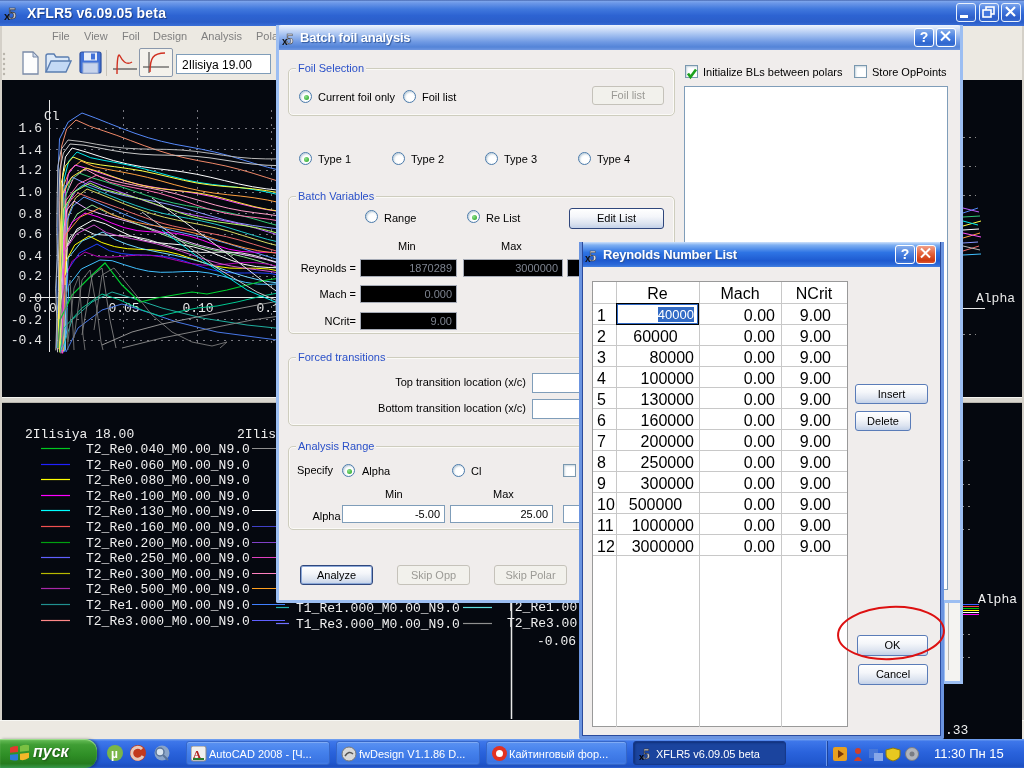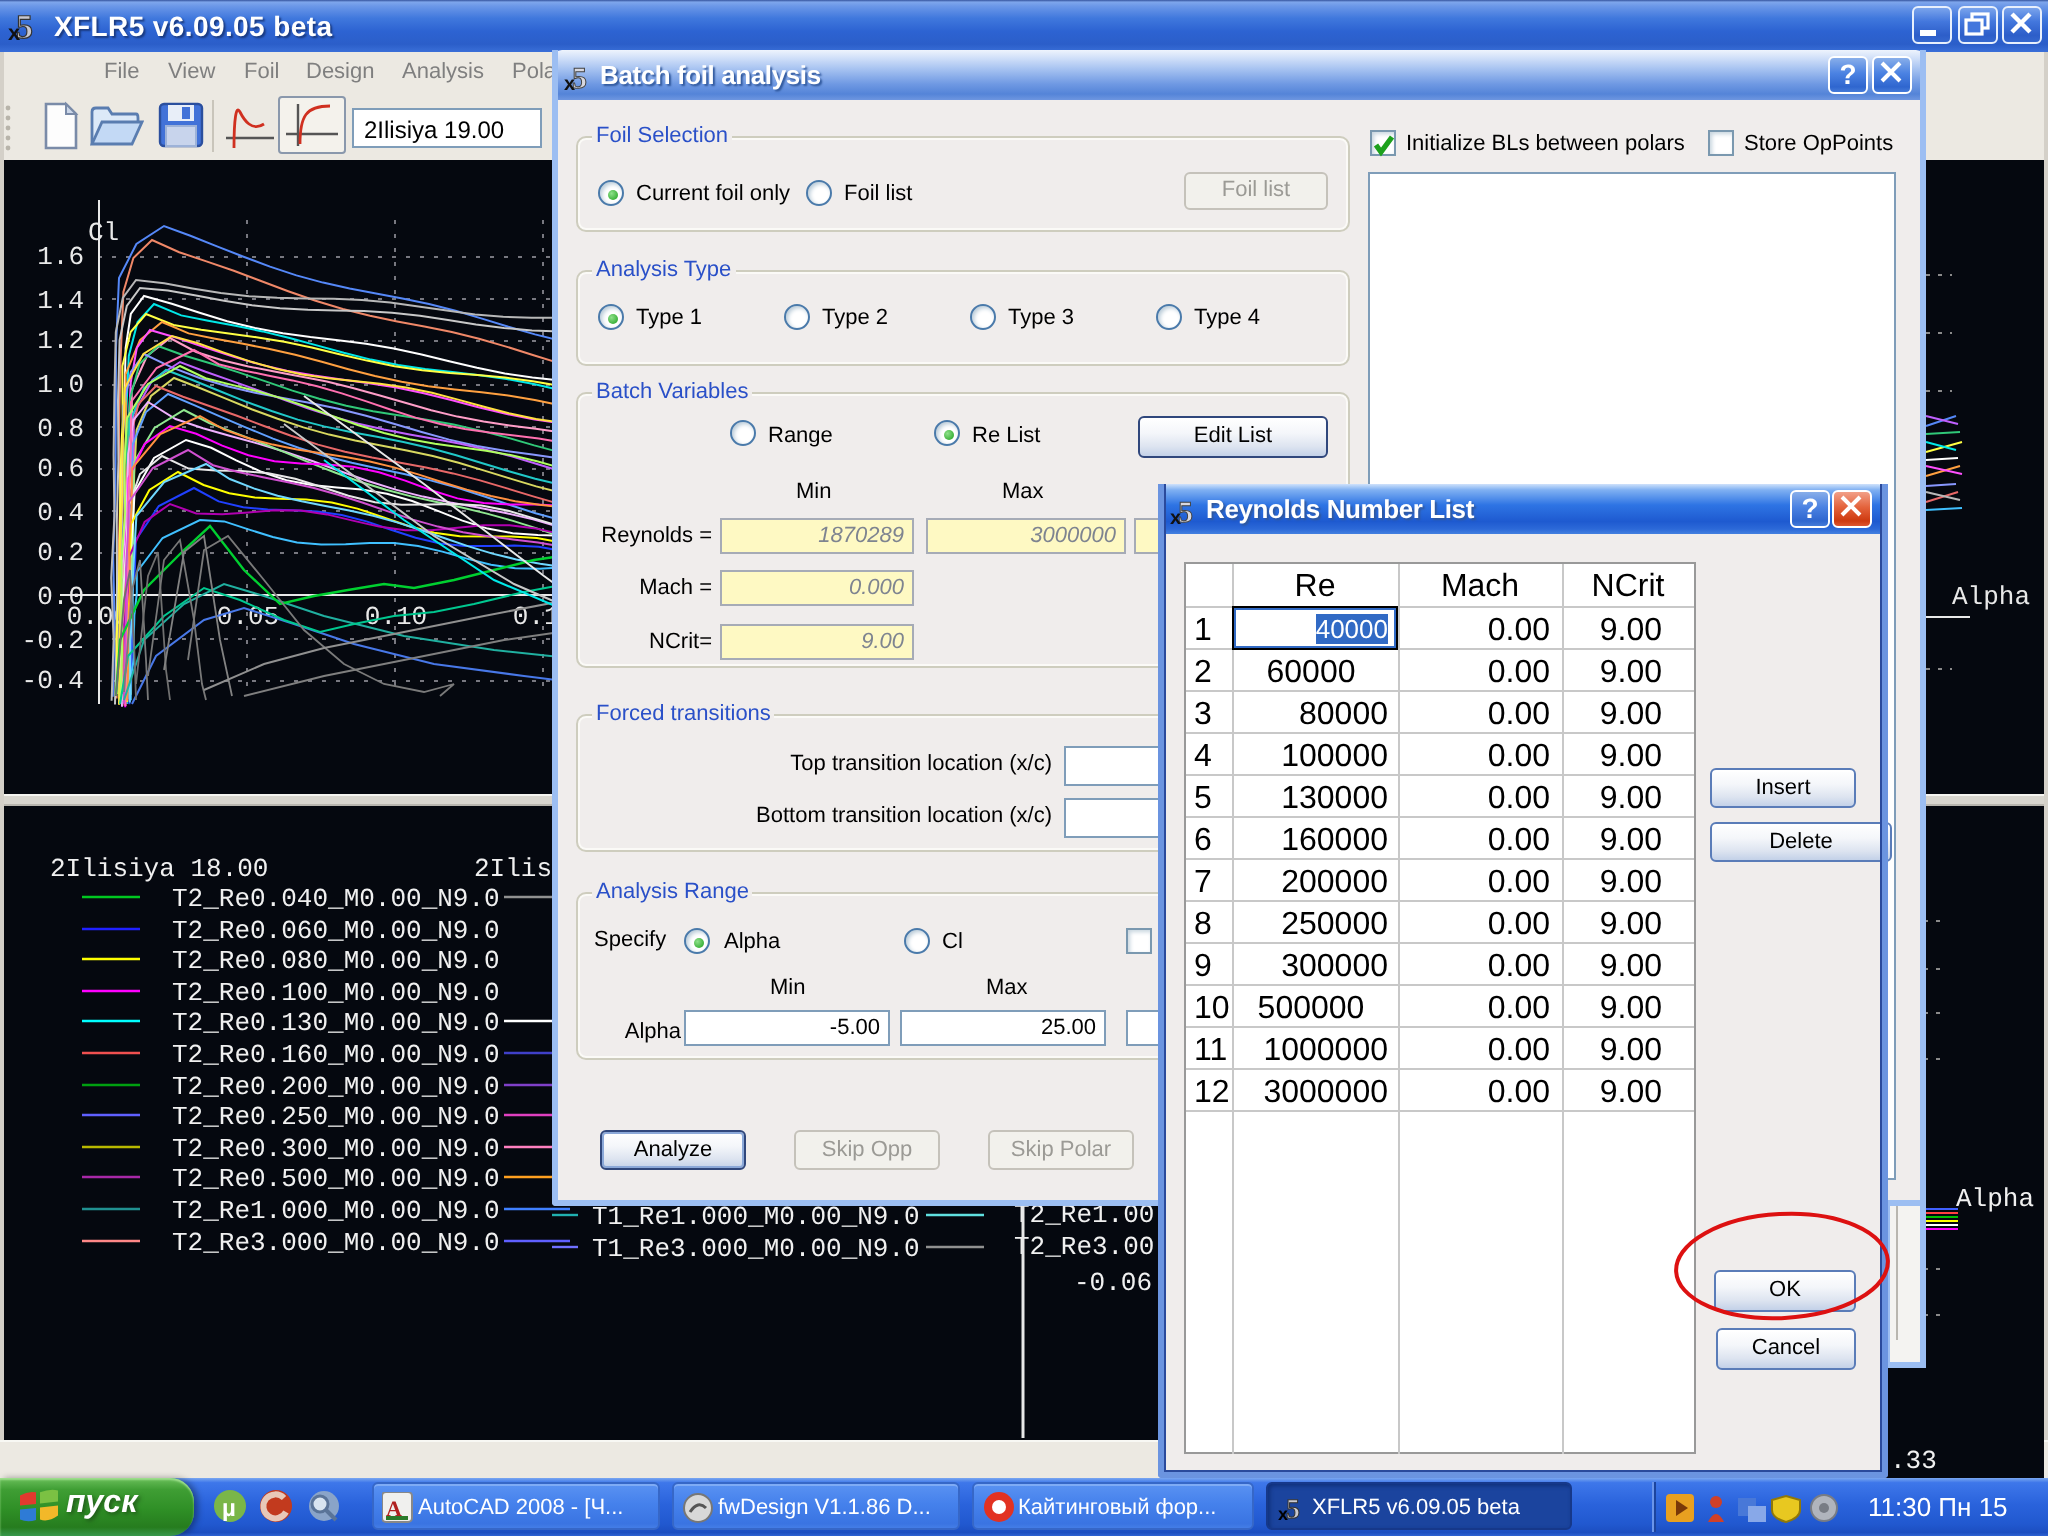--- a/index.html
+++ b/index.html
@@ -56,21 +56,21 @@
 .labr{position:absolute;font-size:11px;color:#000;white-space:nowrap;text-align:right;}
 
 .xpbtn{position:absolute;border:1px solid #8094b0;border-radius:3px;font-size:11px;color:#000;
  text-align:center;background:linear-gradient(180deg,#ffffff 0%,#f4f6fa 40%,#dde4f0 75%,#c3d1e8 100%);
  box-shadow:inset 0 1px 0 #fff;}
 .xpbtn.def{border:1px solid #30477c;box-shadow:0 0 0 1px #8ba8d8 inset;}
 .xpbtn.dis{border:1px solid #c5c2ba;background:#f2f1ec;color:#9b9a95;box-shadow:none;}
 
 .tin{position:absolute;border:1px solid #7f9db9;background:#fff;font-size:11px;color:#000;
  text-align:right;padding:2px 4px 0 0;}
-.tin.dis{background:#fef9c3;border:1px solid #a6abb6;color:#7e8490;font-style:italic;}
+.tin.dis{background:#000000;border:1px solid #a6abb6;color:#7e8490;}
 
 .cellnum{font-size:16px;color:#000;}
 
 #taskbar{left:0;top:739px;width:1024px;height:29px;
  background:linear-gradient(180deg,#7aa7f0 0%,#3e77ea 8%,#2a63dc 45%,#2158cf 80%,#1c4ec0 94%,#2e62d2 100%);}
 .taskbtn{position:absolute;top:2px;height:24px;border-radius:3px;border:1px solid #3667c8;
  background:linear-gradient(180deg,#5a92f2 0%,#4581ec 45%,#3a74e2 90%,#447de6 100%);
  box-shadow:inset 0 1px 0 #7fabf5;color:#fff;font-size:11px;}
 .taskbtn .tl{position:absolute;left:22px;top:6px;white-space:nowrap;overflow:hidden;}
 .taskbtn.press{background:#1b449e;box-shadow:inset 1px 1px 2px #10307a;border-color:#16388a;}
@@ -334,23 +334,20 @@
 <div class="radio" style="left:124px;top:40px;"></div>
 <div class="lab" style="left:143px;top:41px;">Foil list</div>
 <div class="xpbtn dis" style="left:313px;top:36px;width:72px;height:19px;line-height:17px;">Foil list</div>
 <div class="chk" style="left:406px;top:15px;"><svg width="13" height="12">
             <path d="M2 5.5 L4.5 9 L10 1.5" fill="none" stroke="#1da11d" stroke-width="2.6"></path>
           </svg></div>
 <div class="lab" style="left:424px;top:16px;">Initialize BLs between polars</div>
 <div class="chk" style="left:575px;top:15px;"></div>
 <div class="lab" style="left:593px;top:16px;">Store OpPoints</div>
 <div class="abs" style="left:405px;top:36px;width:264px;height:504px;background:#fff;border:1px solid #7f9db9;"></div>
-<div class="grp" style="left:9px;top:85px;width:387px;height:48px;">
-          <div class="glab">Analysis Type</div>
-        </div>
 <div class="radio on" style="left:20px;top:102px;"></div>
 <div class="lab" style="left:39px;top:103px;">Type 1</div>
 <div class="radio" style="left:113px;top:102px;"></div>
 <div class="lab" style="left:132px;top:103px;">Type 2</div>
 <div class="radio" style="left:206px;top:102px;"></div>
 <div class="lab" style="left:225px;top:103px;">Type 3</div>
 <div class="radio" style="left:299px;top:102px;"></div>
 <div class="lab" style="left:318px;top:103px;">Type 4</div>
 <div class="grp" style="left:9px;top:146px;width:387px;height:138px;">
           <div class="glab">Batch Variables</div>
@@ -476,21 +473,21 @@
 <div class="cellnum abs" style="left:24px;top:235px;width:77px;text-align:right;">1000000</div>
 <div class="cellnum abs" style="left:107px;top:235px;width:75px;text-align:right;">0.00</div>
 <div class="cellnum abs" style="left:189px;top:235px;width:49px;text-align:right;">9.00</div>
 <div class="abs" style="left:0;top:273px;width:254px;height:1px;background:#c8c8c8;"></div>
 <div class="cellnum abs" style="left:4px;top:256px;">12</div>
 <div class="cellnum abs" style="left:24px;top:256px;width:77px;text-align:right;">3000000</div>
 <div class="cellnum abs" style="left:107px;top:256px;width:75px;text-align:right;">0.00</div>
 <div class="cellnum abs" style="left:189px;top:256px;width:49px;text-align:right;">9.00</div>
 </div>
 <div class="xpbtn" style="left:273px;top:117px;width:73px;height:20px;line-height:18px;border-color:#5a7cb8;">Insert</div>
-<div class="xpbtn" style="left:273px;top:144px;width:91px;height:20px;line-height:18px;border-color:#5a7cb8;">Delete</div>
+<div class="xpbtn" style="left:273px;top:144px;width:56px;height:20px;line-height:18px;border-color:#5a7cb8;">Delete</div>
 <div class="xpbtn" style="left:275px;top:368px;width:71px;height:21px;line-height:19px;border-color:#5a7cb8;">OK</div>
 <div class="xpbtn" style="left:276px;top:397px;width:70px;height:21px;line-height:19px;border-color:#5a7cb8;">Cancel</div>
  </div>
  <div class="dframe" style="border-color:#6b94e0;box-shadow:inset 1px 0 0 #2a4a9c, inset -1px 0 0 #2a4a9c, inset 0 -1px 0 #2a4a9c;"></div>
 </div>
 <svg class="abs" style="left:830px;top:600px;" width="125" height="70">
  <ellipse cx="61" cy="33" rx="53" ry="26" fill="none" stroke="#dd1111" stroke-width="2" transform="rotate(-3 61 33)"></ellipse>
 </svg>
 
 <div class="abs" id="taskbar">

